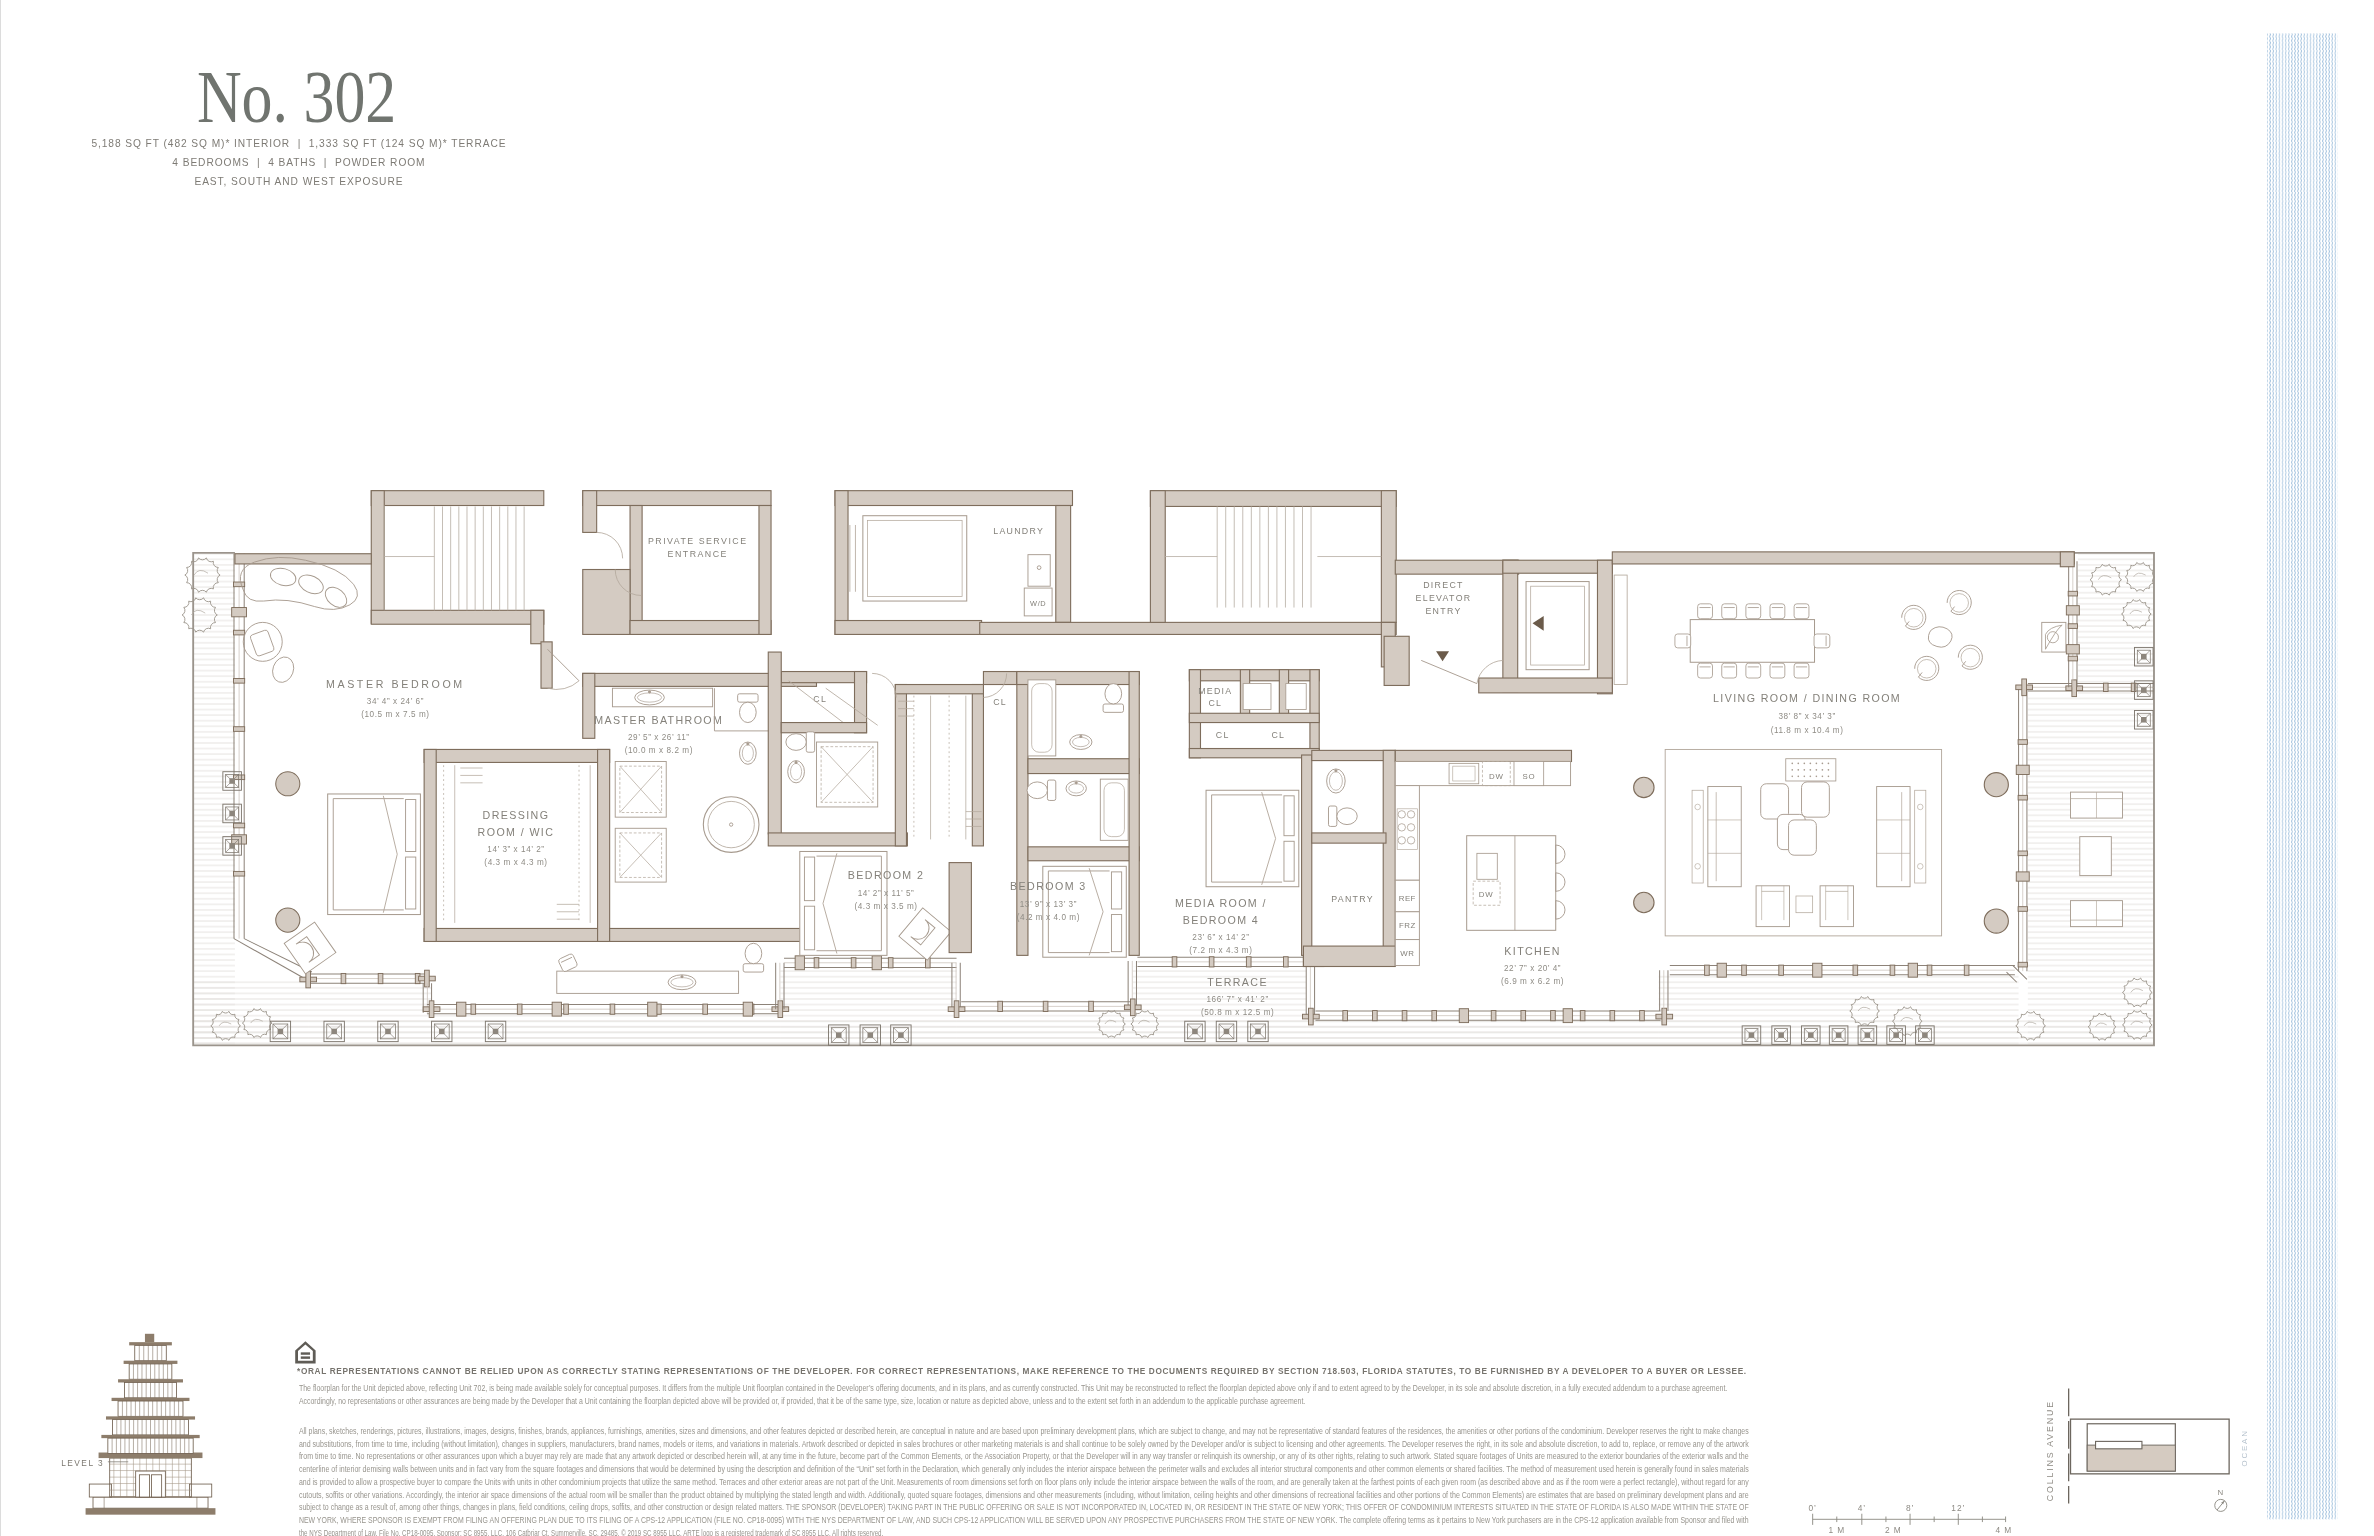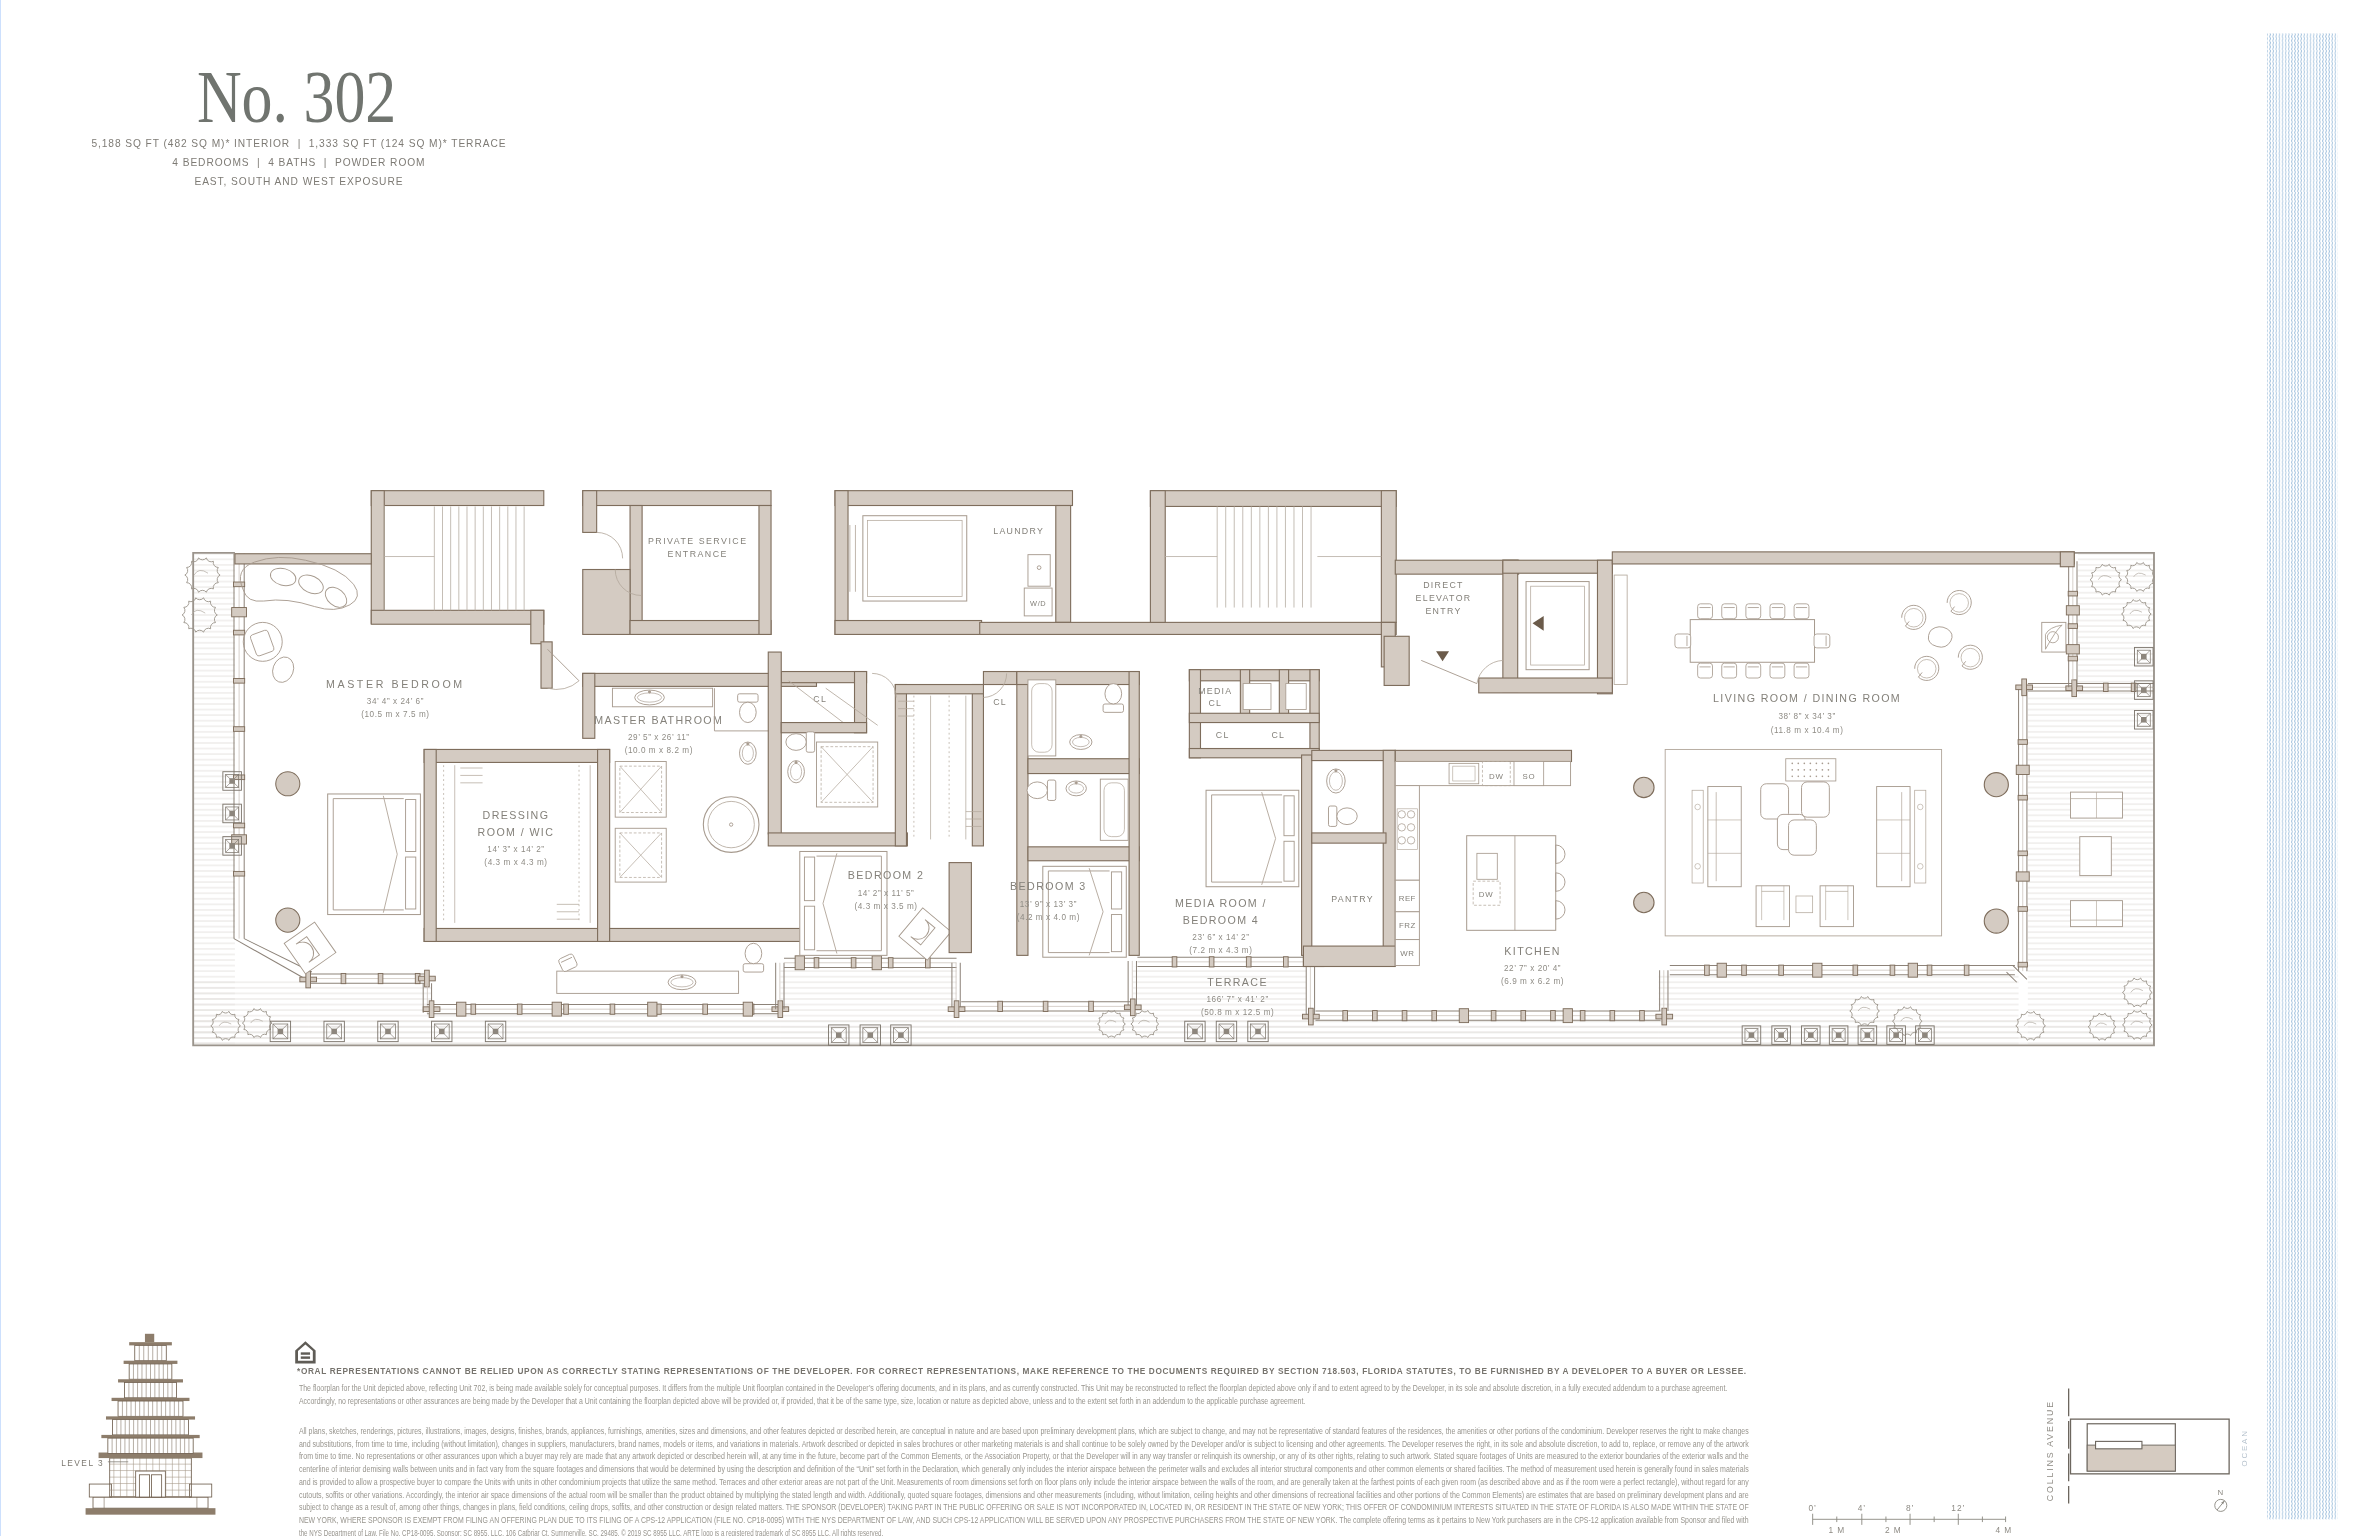--- a/index.html
+++ b/index.html
@@ -1,15 +1,15 @@
 <!DOCTYPE html>
 <html style="font-size:15px"><head><meta charset="utf-8">
 <style>
 html,body{margin:0;padding:0;background:#ffffff;}
-#page{position:relative;width:2375px;height:1536px;background:#3b82f6;overflow:hidden;text-align:right;}
+#page{position:relative;width:2375px;height:1536px;background:#737373;overflow:hidden;text-align:right;}
 svg{position:absolute;left:0;top:0;}
 </style></head><body>
 <div id="page">
 <svg width="2375" height="1536" viewBox="0 0 2560 1656">
 <defs>
 <pattern id="deck" width="4" height="6" patternUnits="userSpaceOnUse">
   <path d="M0,3 H4" stroke="#e4e1de" stroke-width="1"></path>
 </pattern>
 <pattern id="wave" width="3.35" height="9" patternUnits="userSpaceOnUse">
   <path d="M1.7,0 C3.3,1.5 0.1,3 1.7,4.5 C3.3,6 0.1,7.5 1.7,9" fill="none" stroke="#a3c2de" stroke-width="0.95"></path>

